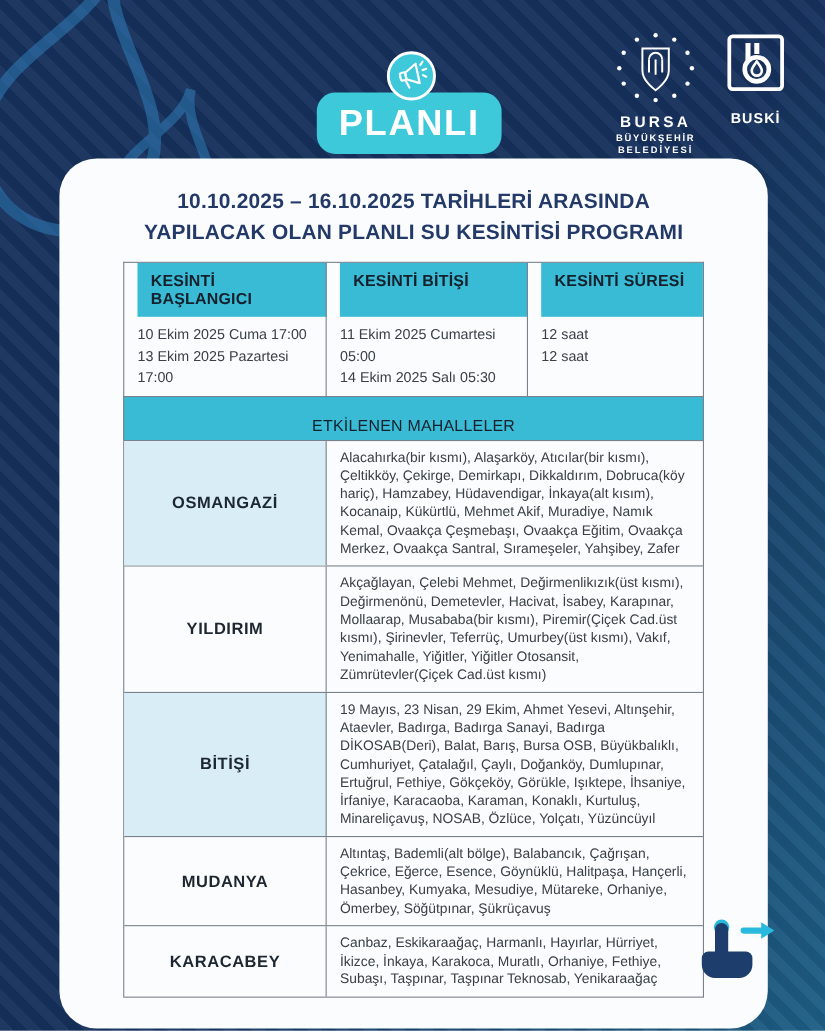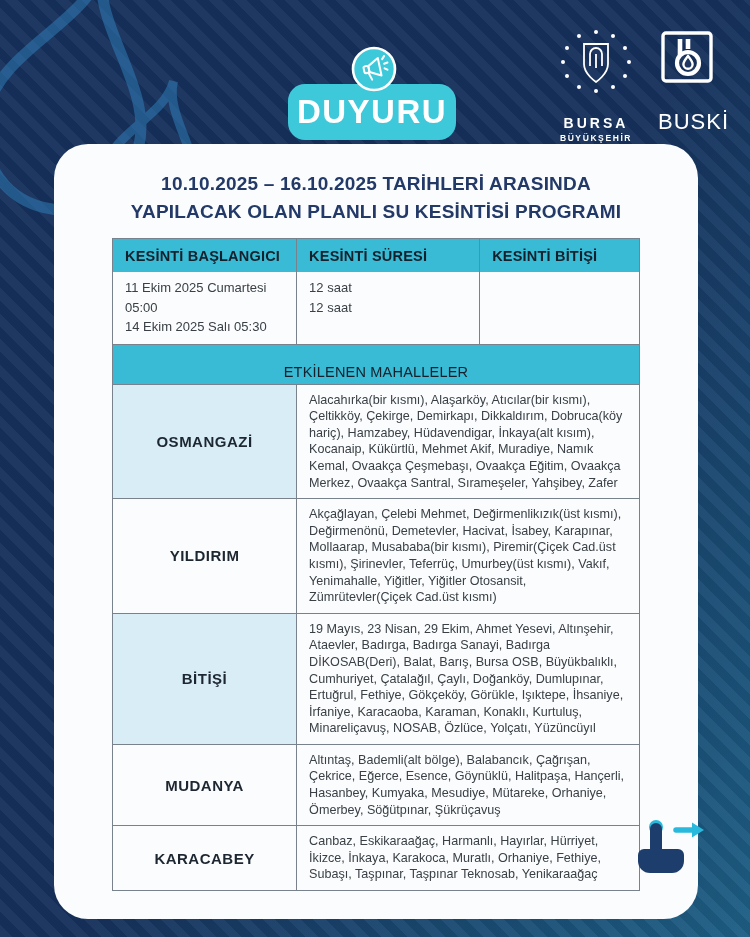--- a/index.html
+++ b/index.html
@@ -21,45 +21,45 @@
   }
   .badge-pill {
     position:absolute; left:288px; top:84px; width:168px; height:56px; z-index:2;
     background: var(--badge-cyan,#3ec9da);
     border-radius:17px;
     display:flex; align-items:center; justify-content:center;
     color:#ffffff; font-weight:bold; font-size:33px; letter-spacing:1.5px;
   }
   .logos { position:absolute; top:28px; right:34px; display:flex; gap:24px; align-items:flex-start; }
   .bursa-logo { width:76px; text-align:center; color:#fff; }
-  .bursa-l1 { font-size:14px; font-weight:bold; letter-spacing:3px; margin-top:17px; }
+  .bursa-l1 { font-size:14px; font-weight:bold; letter-spacing:3px; margin-top:3px; }
   .bursa-l2 { font-size:8.5px; font-weight:bold; letter-spacing:1.6px; margin-top:2px; }
   .bursa-l3 { font-size:8.5px; font-weight:bold; letter-spacing:1.8px; margin-top:1px; }
   .buski-logo { width:58px; text-align:center; color:#fff; margin-top:2px; }
-  .buski-text { font-size:22px; font-weight:normal; letter-spacing:1px; margin-top:17px; }
+  .buski-text { font-size:13px; font-weight:bold; letter-spacing:1px; margin-top:7px; }
 
   
   .card {
     position:absolute; left:54px; top:144px; width:644px; min-height:754px;
     background: var(--card-white,#fbfcfd);
     border-radius:34px;
     padding: 26px 58px 28px 58px;
   }
   .title {
     text-align:center;
     color: var(--title-navy,#233a69);
     font-size:19px; font-weight:800; line-height:1.45; letter-spacing:.2px;
     margin-bottom:13px;
   }
 
   .sched { display:grid; grid-template-columns:35% 34.8% 30.2%; border:1px solid var(--border-gray,#79828c); border-bottom:none; }
   .sched-h {
     background: var(--accent-cyan,#39bad5);
     padding:9px 12px 8px 12px;
-    font-weight:bold; font-size:14.5px; color:#14202b; letter-spacing:.2px;
+    font-weight:bold; font-size:14.5px; color:#14202b; letter-spacing:.2px;margin-left:12px;
   }
   .sched-h:not(:nth-child(3)) , .sched-col:not(:nth-child(6)) { border-right:1px solid var(--border-gray,#79828c); }
   .sched-col { padding:6px 12px 7px 12px; font-size:13px; color:var(--body-text,#3a4046); }
   .sched-col div { line-height:19.5px; }
 
   .band {
     background: var(--accent-cyan,#39bad5);
     border:1px solid var(--border-gray,#79828c); border-bottom:none;
     text-align:center; font-weight:normal; font-size:14.5px; color:#14202b;
     padding:19px 0 4px 0; letter-spacing:.2px;
@@ -92,21 +92,21 @@
     <circle cx="23" cy="23" r="21" fill="#3ec9da" stroke="#ffffff" stroke-width="2.6"></circle>
     <g stroke="#ffffff" stroke-width="2" fill="none" stroke-linejoin="round" stroke-linecap="round" transform="rotate(-12 23 23)">
       <path d="M18 19 L29 13 L29 31 L18 25 Z"></path>
       <rect x="13" y="18.5" width="5" height="7" rx="1.5"></rect>
       <path d="M17 26 L19 33"></path>
       <path d="M33 15 L35.5 12.5 M34 20 L37.5 19.5 M33.5 24.5 L36 26.5"></path>
     </g>
   </svg>
 </div>
 <div class="badge-pill">
-  <span>DUYURU</span>
+  <span>PLANLI</span>
 </div>
 
 <div class="logos">
   <div class="bursa-logo">
     <svg width="76" height="66" viewBox="0 0 76 66">
       <g fill="#ffffff">
         <circle cx="38" cy="4" r="2"></circle>
           <circle cx="55" cy="8" r="2"></circle>
           <circle cx="67" cy="20" r="2"></circle>
         <circle cx="71" cy="34" r="2"></circle>
@@ -142,23 +142,27 @@
 </div>
 
 <div class="card">
   <div class="title">
     <div>10.10.2025 – 16.10.2025 TARİHLERİ ARASINDA</div>
     <div>YAPILACAK OLAN PLANLI SU KESİNTİSİ PROGRAMI</div>
   </div>
 
   <div class="sched">
     <div class="sched-h">KESİNTİ BAŞLANGICI</div>
+    <div class="sched-h">KESİNTİ BİTİŞİ</div>
     <div class="sched-h">KESİNTİ SÜRESİ</div>
-    <div class="sched-h">KESİNTİ BİTİŞİ</div>
-
+
+    <div class="sched-col">
+      <div>10 Ekim 2025 Cuma 17:00</div>
+      <div>13 Ekim 2025 Pazartesi 17:00</div>
+    </div>
     <div class="sched-col">
       <div>11 Ekim 2025 Cumartesi 05:00</div>
       <div>14 Ekim 2025 Salı 05:30</div>
     </div>
     <div class="sched-col">
       <div>12 saat</div>
       <div>12 saat</div>
     </div>
   </div>
 

